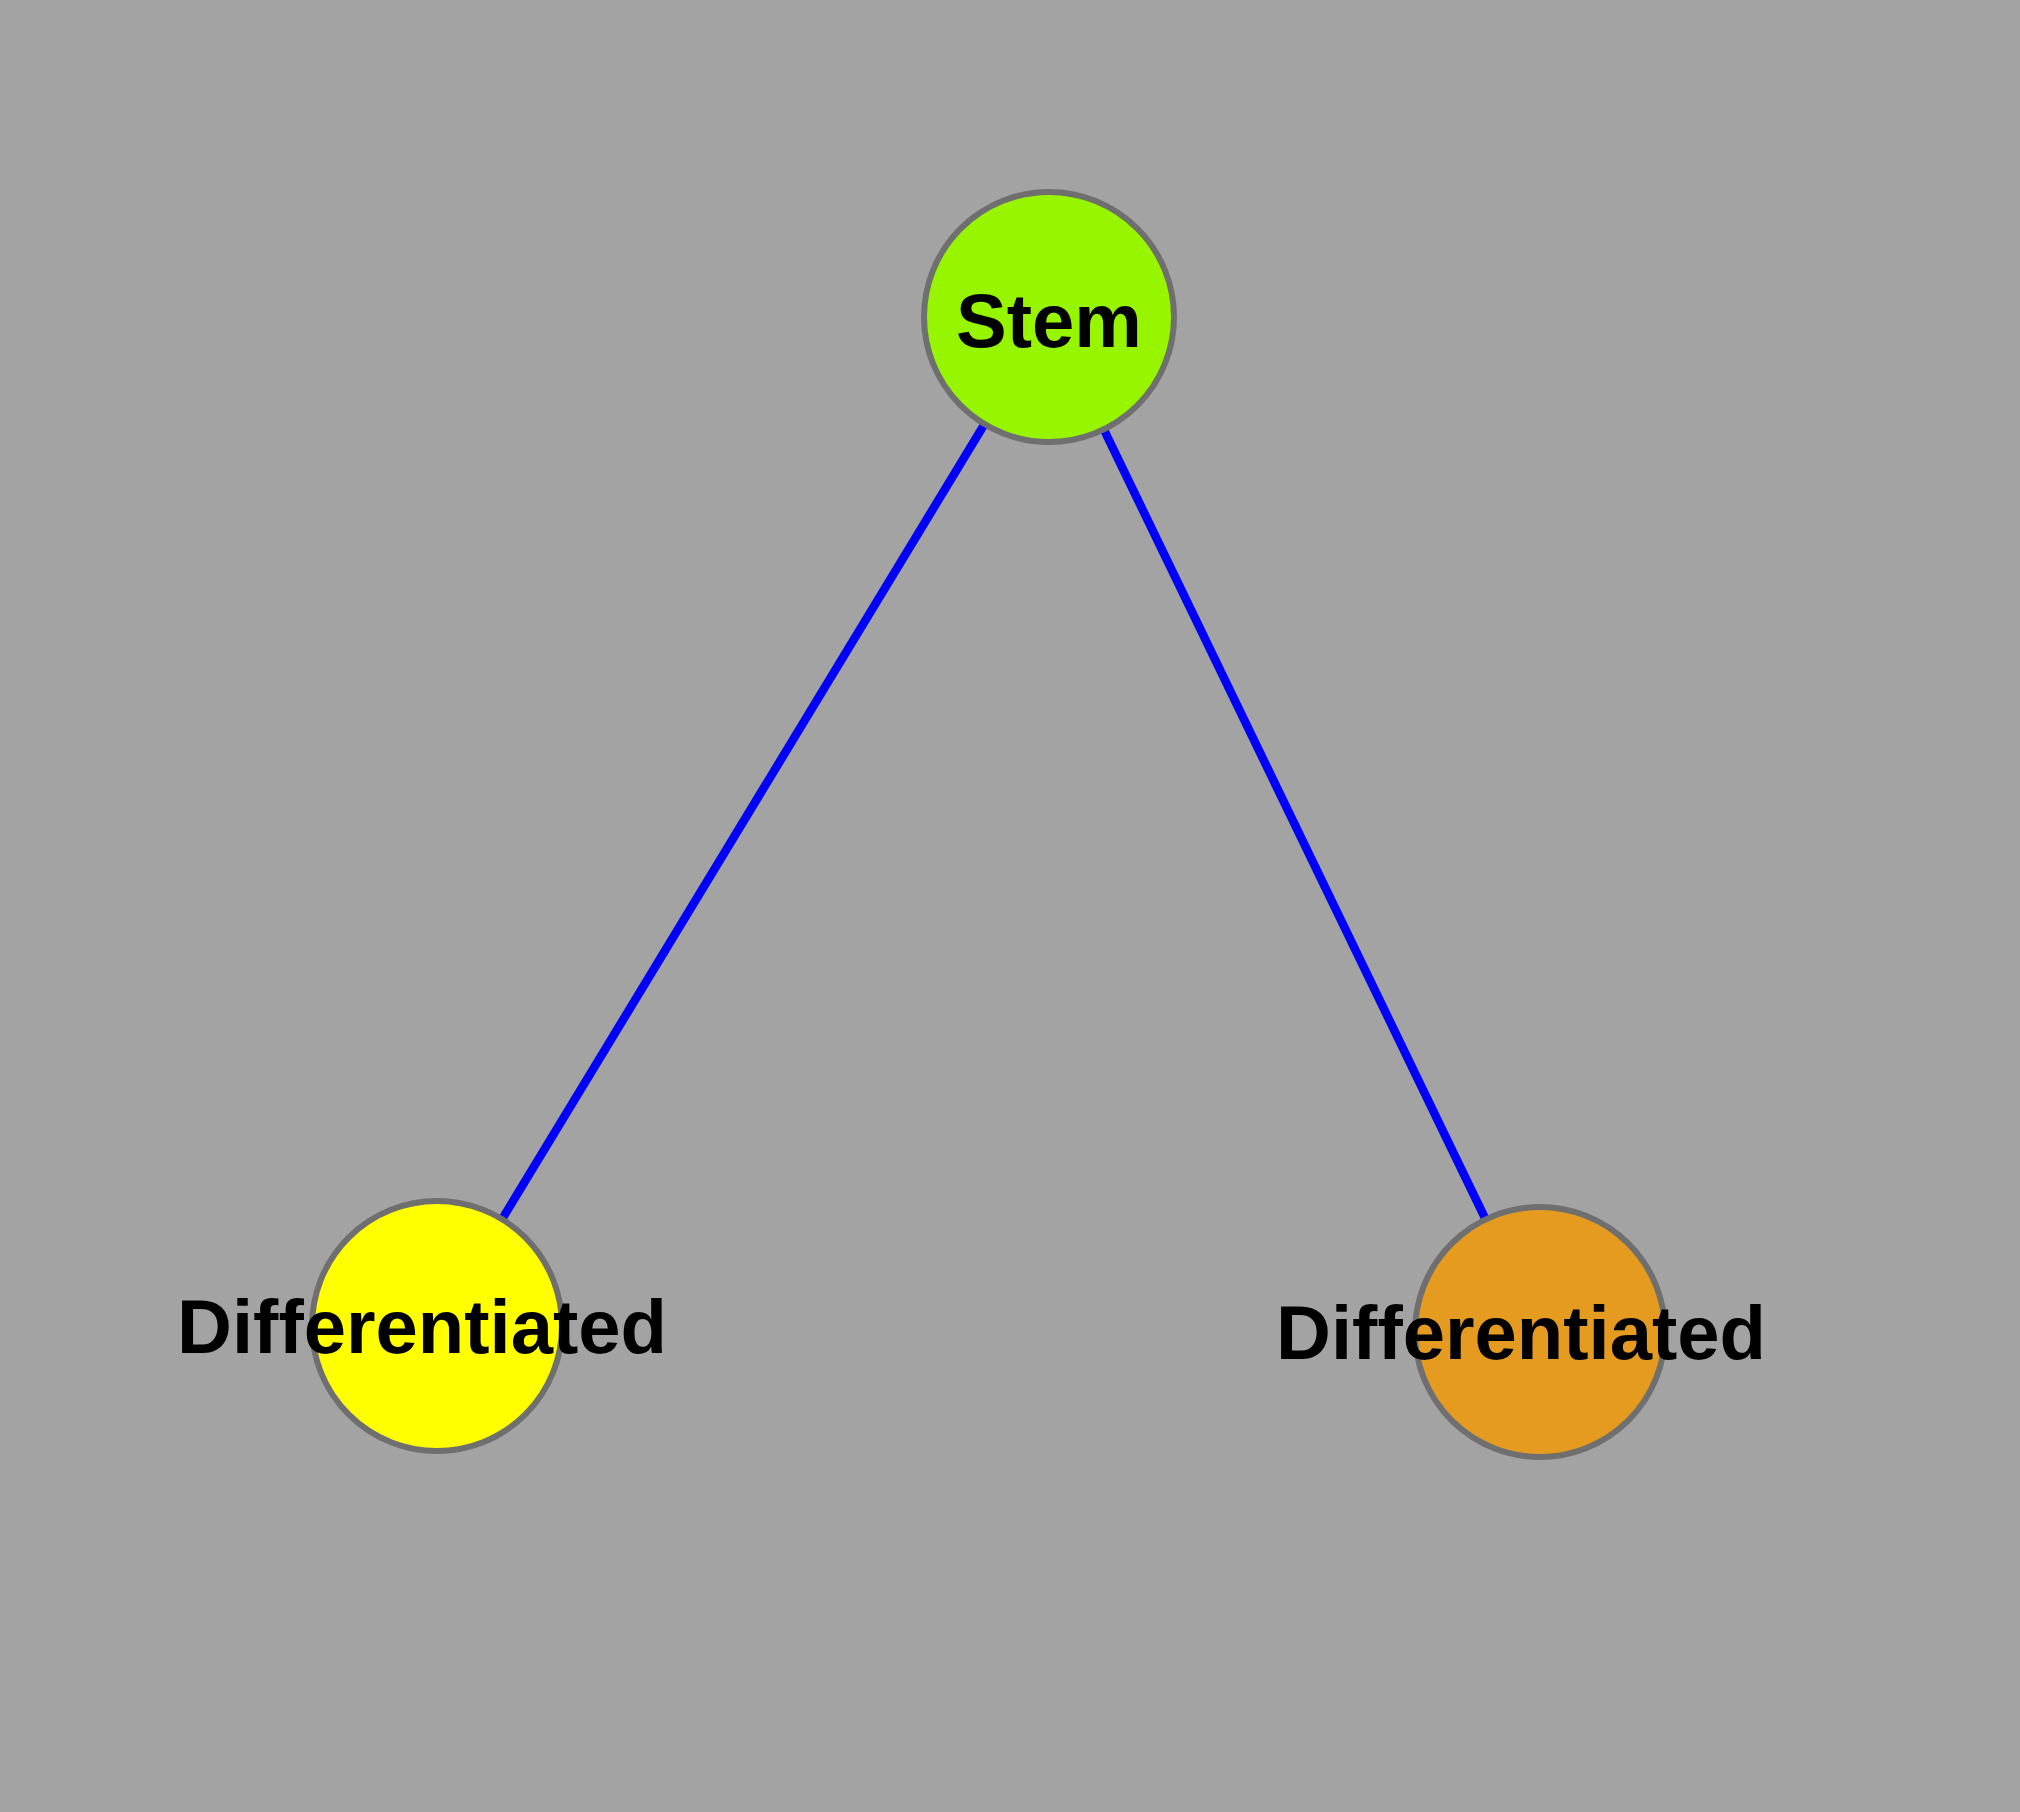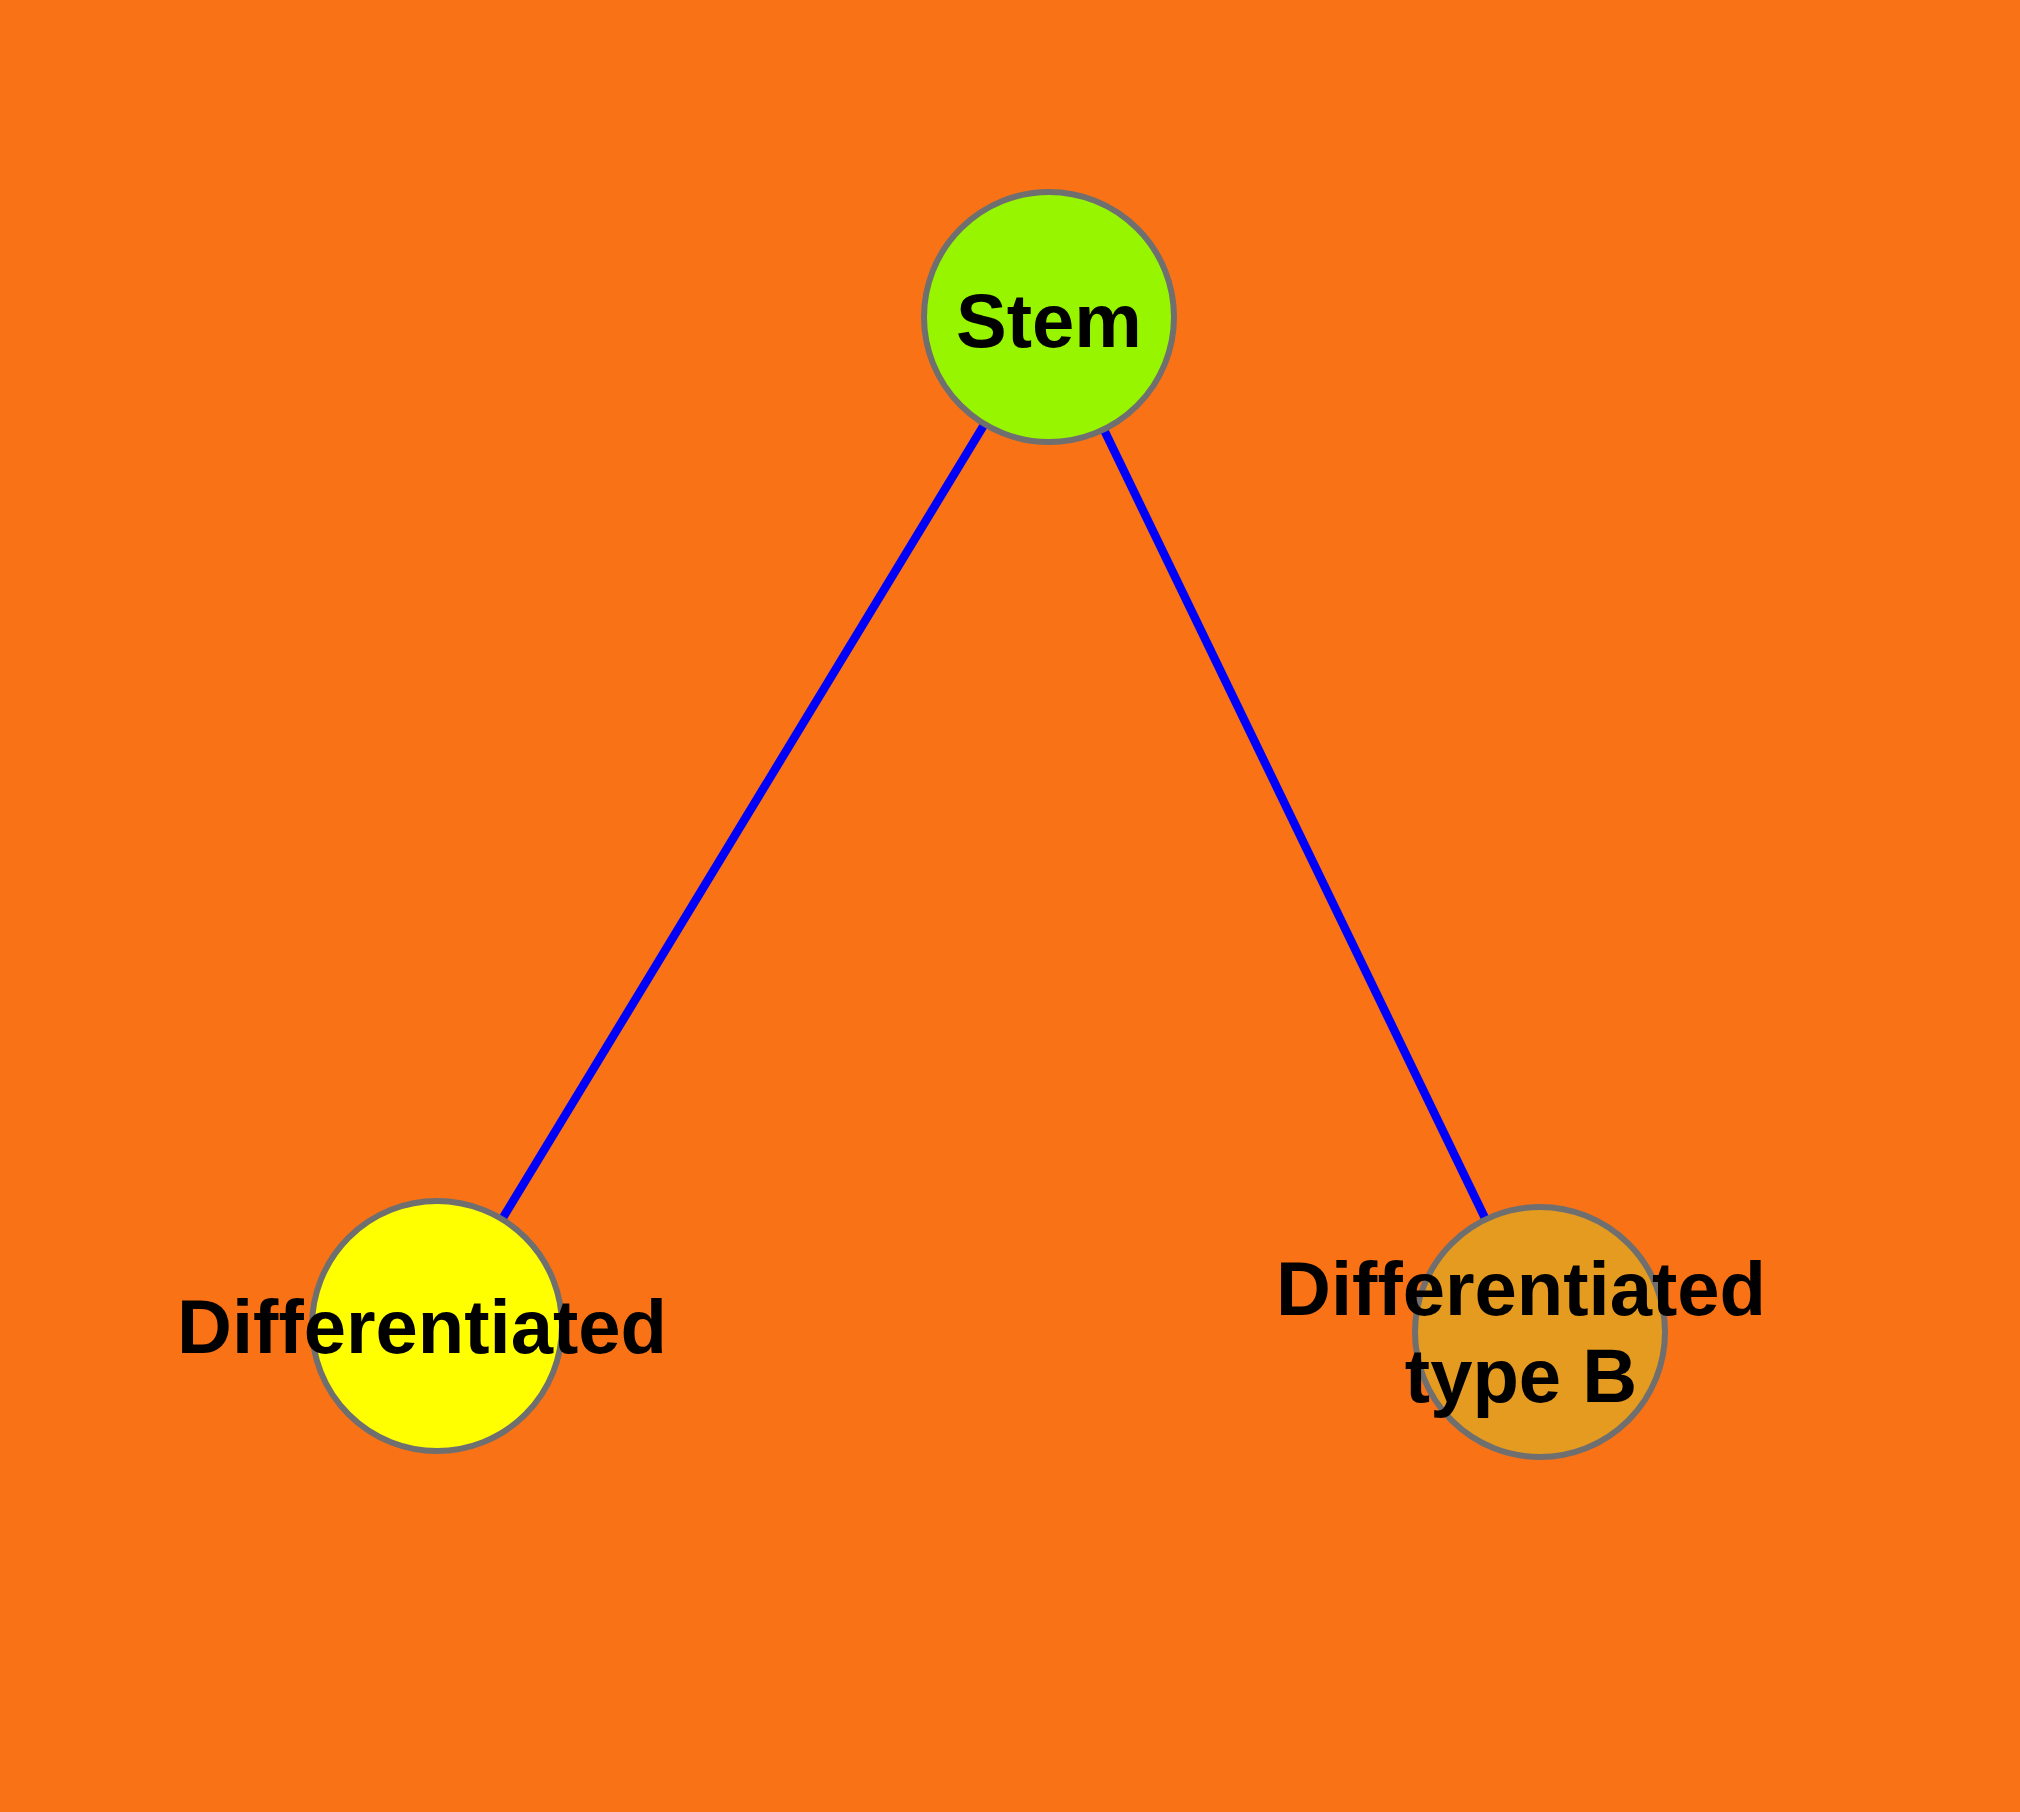--- a/index.html
+++ b/index.html
@@ -49,21 +49,21 @@
     white-space: nowrap;
   }
   .label-stem   { left: 1049px; top: 320px;  }
   .label-type-a { left: 422px;  top: 1326px; }
   .label-type-b { left: 1521px; top: 1332px; }
   .label-line { display: block; }
 </style>
 </head>
 <body>
 
-<div class="stage" style="background: #f97316; text-decoration: underline;">
+<div class="stage" style="background: #a3a3a3; text-decoration: underline;">
 
   <svg class="edges-layer" viewBox="0 0 2384 2138" xmlns="http://www.w3.org/2000/svg">
     <line x1="1238" y1="374" x2="516" y2="1564" style="stroke: rgb(0, 0, 248);"></line>
     <line x1="1238" y1="374" x2="1817" y2="1572" style="stroke: rgb(0, 0, 248);"></line>
   </svg>
 
   <div class="node node-stem" style="background: rgb(151, 245, 0); border-color: rgb(111, 111, 111);"></div>
 
   <div class="node node-type-a" style="background: rgb(255, 255, 0); border-color: rgb(111, 111, 111);"></div>
 
@@ -72,17 +72,16 @@
   <div class="node-label label-stem">
     <span class="label-line">Stem</span>
   </div>
 
   <div class="node-label label-type-a">
     <span class="label-line">Differentiated</span>
   </div>
 
   <div class="node-label label-type-b">
     <span class="label-line">Differentiated</span>
-    <span class="label-line">type B</span>
   </div>
 
 </div>
 
 
 </body></html>

